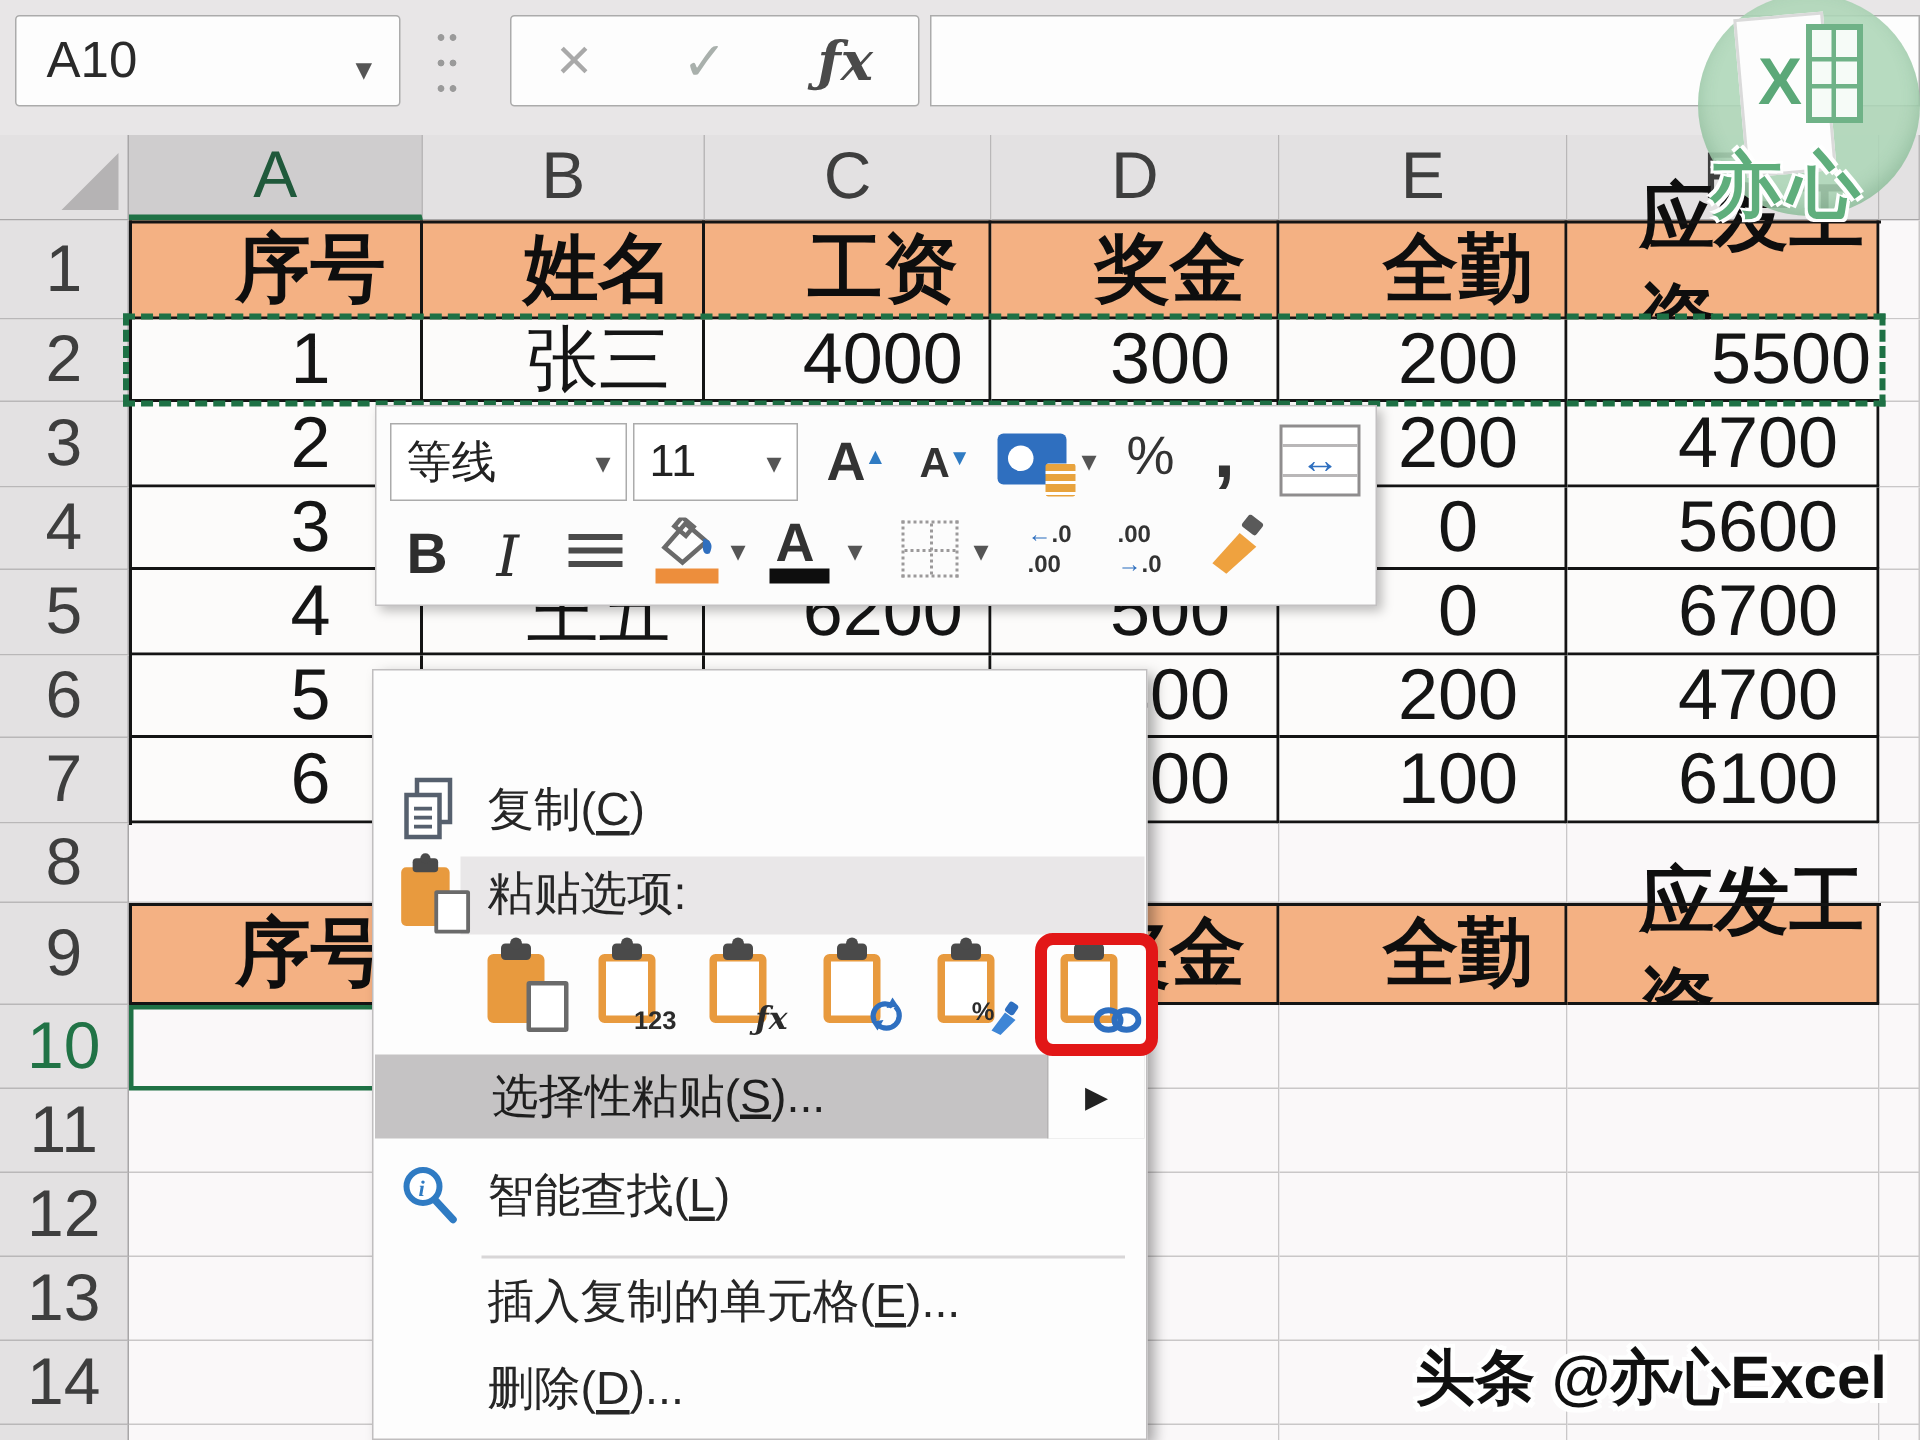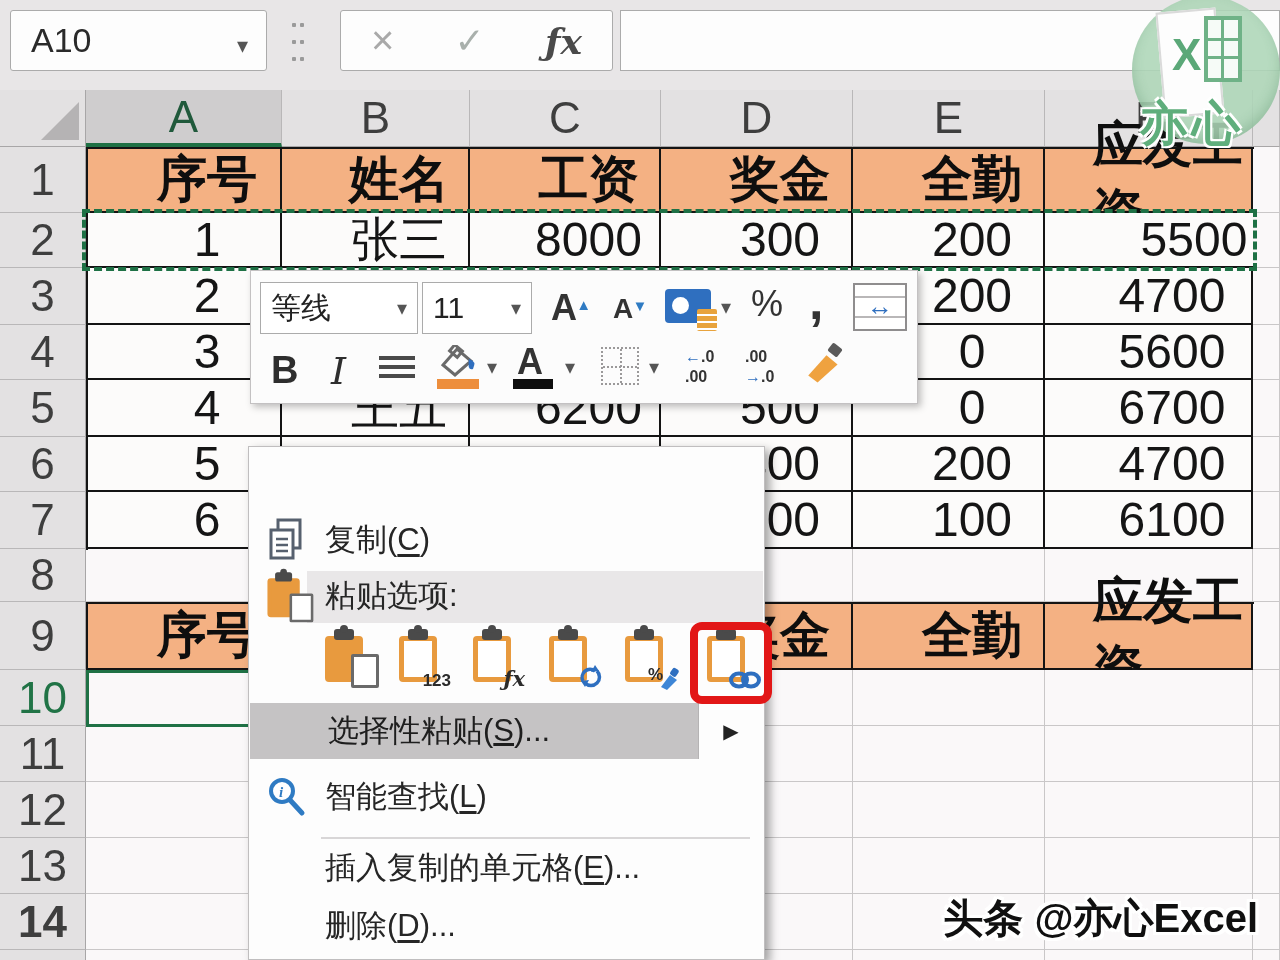--- a/index.html
+++ b/index.html
@@ -146,21 +146,21 @@
       <div class="cell tbl hdr" style="left: 86px; top: 147px; width: 196px; height: 66px;">序号</div>
       <div class="cell tbl hdr" style="left: 282px; top: 147px; width: 188px; height: 66px;">姓名</div>
       <div class="cell tbl hdr" style="left: 470px; top: 147px; width: 191px; height: 66px;">工资</div>
       <div class="cell tbl hdr" style="left: 661px; top: 147px; width: 192px; height: 66px;">奖金</div>
       <div class="cell tbl hdr" style="left: 853px; top: 147px; width: 192px; height: 66px;">全勤</div>
       <div class="cell tbl hdr" style="left: 1045px; top: 147px; width: 208px; height: 66px;">应发工资</div>
       <div class="cell" style="left: 1253px; top: 147px; width: 27px; height: 66px;"></div>
       <div class="guthdr" style="left: 0px; top: 213px; width: 86px; height: 55px;">2</div>
       <div class="cell tbl" style="left: 86px; top: 213px; width: 196px; height: 55px;">1</div>
       <div class="cell tbl" style="left: 282px; top: 213px; width: 188px; height: 55px;">张三</div>
-      <div class="cell tbl" style="left: 470px; top: 213px; width: 191px; height: 55px;">8000</div>
+      <div class="cell tbl" style="left: 470px; top: 213px; width: 191px; height: 55px;">4000</div>
       <div class="cell tbl" style="left: 661px; top: 213px; width: 192px; height: 55px;">300</div>
       <div class="cell tbl" style="left: 853px; top: 213px; width: 192px; height: 55px;">200</div>
       <div class="cell tbl" style="left: 1045px; top: 213px; width: 252px; height: 55px;">5500</div>
       <div class="cell" style="left: 1253px; top: 213px; width: 27px; height: 55px;"></div>
       <div class="guthdr" style="left: 0px; top: 268px; width: 86px; height: 57px;">3</div>
       <div class="cell tbl" style="left: 86px; top: 268px; width: 196px; height: 57px;">2</div>
       <div class="cell tbl" style="left: 282px; top: 268px; width: 188px; height: 57px;"></div>
       <div class="cell tbl" style="left: 470px; top: 268px; width: 191px; height: 57px;"></div>
       <div class="cell tbl" style="left: 661px; top: 268px; width: 192px; height: 57px;"></div>
       <div class="cell tbl" style="left: 853px; top: 268px; width: 192px; height: 57px;">200</div>
@@ -239,21 +239,21 @@
       <div class="cell" style="left: 1045px; top: 782px; width: 208px; height: 56px;"></div>
       <div class="cell" style="left: 1253px; top: 782px; width: 27px; height: 56px;"></div>
       <div class="guthdr" style="left: 0px; top: 838px; width: 86px; height: 56px;">13</div>
       <div class="cell" style="left: 86px; top: 838px; width: 196px; height: 56px;"></div>
       <div class="cell" style="left: 282px; top: 838px; width: 188px; height: 56px;"></div>
       <div class="cell" style="left: 470px; top: 838px; width: 191px; height: 56px;"></div>
       <div class="cell" style="left: 661px; top: 838px; width: 192px; height: 56px;"></div>
       <div class="cell" style="left: 853px; top: 838px; width: 192px; height: 56px;"></div>
       <div class="cell" style="left: 1045px; top: 838px; width: 208px; height: 56px;"></div>
       <div class="cell" style="left: 1253px; top: 838px; width: 27px; height: 56px;"></div>
-      <div class="guthdr" style="left: 0px; top: 894px; width: 86px; height: 56px; font-weight: bold;">14</div>
+      <div class="guthdr" style="left: 0px; top: 894px; width: 86px; height: 56px;">14</div>
       <div class="cell" style="left: 86px; top: 894px; width: 196px; height: 56px;"></div>
       <div class="cell" style="left: 282px; top: 894px; width: 188px; height: 56px;"></div>
       <div class="cell" style="left: 470px; top: 894px; width: 191px; height: 56px;"></div>
       <div class="cell" style="left: 661px; top: 894px; width: 192px; height: 56px;"></div>
       <div class="cell" style="left: 853px; top: 894px; width: 192px; height: 56px;"></div>
       <div class="cell" style="left: 1045px; top: 894px; width: 208px; height: 56px;"></div>
       <div class="cell" style="left: 1253px; top: 894px; width: 27px; height: 56px;"></div>
       <div class="guthdr" style="left: 0px; top: 950px; width: 86px; height: 12px;"></div>
       <div class="cell" style="left: 86px; top: 950px; width: 196px; height: 12px;"></div>
       <div class="cell" style="left: 282px; top: 950px; width: 188px; height: 12px;"></div>

